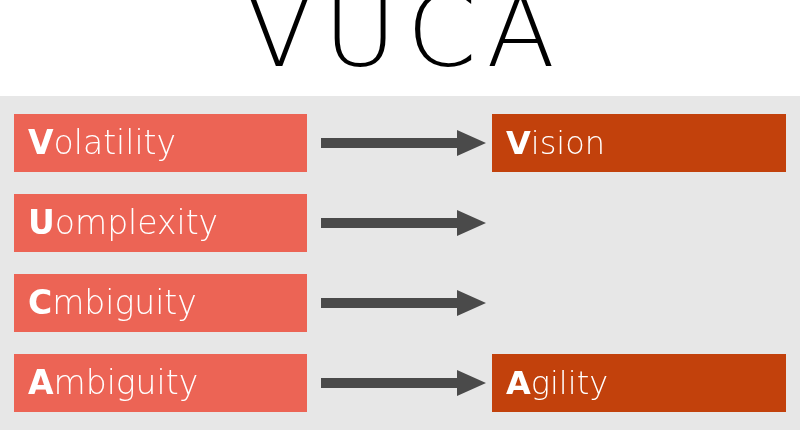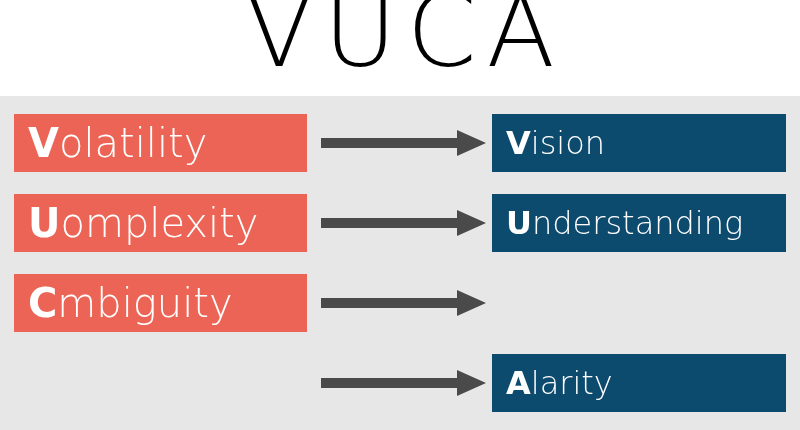--- a/index.html
+++ b/index.html
@@ -78,27 +78,27 @@
     overflow: hidden;
   }
   .box-left {
     left: 14px;
     width: 293px;
     background: #ec6455;
   }
   .box-right {
     left: 492px;
     width: 294px;
-    background: #0c4a6e;
+    background: #c2410c;
   }
 
   .box-label {
     font-family: "DejaVu Sans", sans-serif;
     font-weight: 300;
-    font-size: 40px;
+    font-size: 33px;
     line-height: 58px;
     color: #ffffff;
     white-space: nowrap;
     padding-left: 14px;
     letter-spacing: 0px;
   }
   .box-right .box-label {
     font-size: 32px;
   }
   .box-label .lead {
@@ -144,41 +144,41 @@
 
     <div class="row row-1">
       <div class="box box-left">
         <div class="box-label"><span class="lead">U</span><span class="rest">omplexity</span></div>
       </div>
       <div class="arrow">
         <svg width="165" height="26" viewBox="0 0 165 26" xmlns="http://www.w3.org/2000/svg">
           <path d="M0 8 L136 8 L136 0 L165 13 L136 26 L136 18 L0 18 Z" fill="#4a4a4a"></path>
         </svg>
       </div>
-      <div class="box box-right">
-        <div class="box-label"><span class="lead">U</span><span class="rest">nderstanding</span></div>
-      </div>
     </div>
 
     <div class="row row-2">
       <div class="box box-left">
         <div class="box-label"><span class="lead">C</span><span class="rest">mbiguity</span></div>
       </div>
       <div class="arrow">
         <svg width="165" height="26" viewBox="0 0 165 26" xmlns="http://www.w3.org/2000/svg">
           <path d="M0 8 L136 8 L136 0 L165 13 L136 26 L136 18 L0 18 Z" fill="#4a4a4a"></path>
         </svg>
       </div>
     </div>
 
     <div class="row row-3">
+      <div class="box box-left">
+        <div class="box-label"><span class="lead">A</span><span class="rest">mbiguity</span></div>
+      </div>
       <div class="arrow">
         <svg width="165" height="26" viewBox="0 0 165 26" xmlns="http://www.w3.org/2000/svg">
           <path d="M0 8 L136 8 L136 0 L165 13 L136 26 L136 18 L0 18 Z" fill="#4a4a4a"></path>
         </svg>
       </div>
       <div class="box box-right">
-        <div class="box-label"><span class="lead">A</span><span class="rest">larity</span></div>
+        <div class="box-label"><span class="lead">A</span><span class="rest">gility</span></div>
       </div>
     </div>
 
   </div>
 </div>
 
 </body></html>

